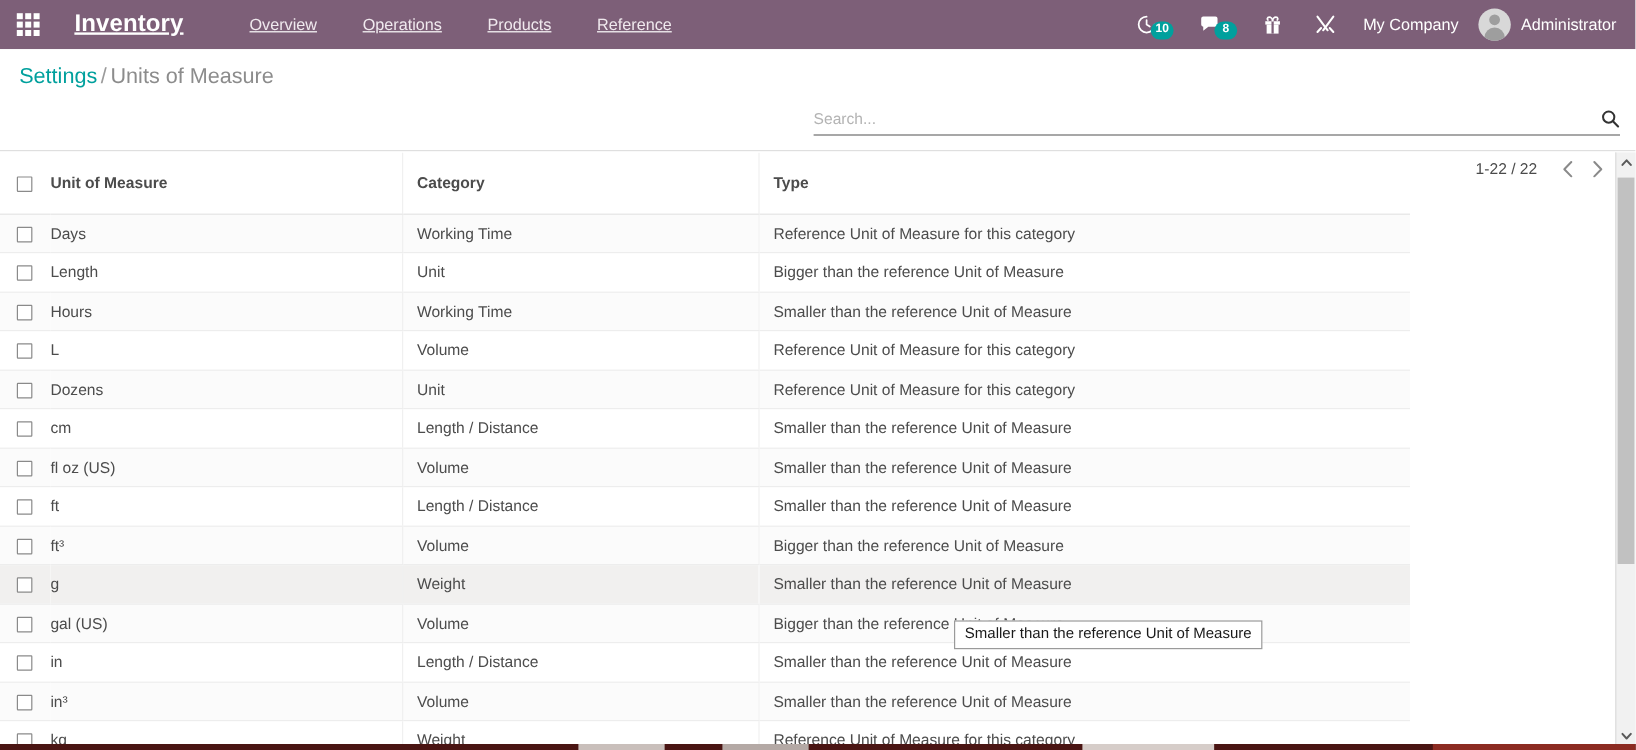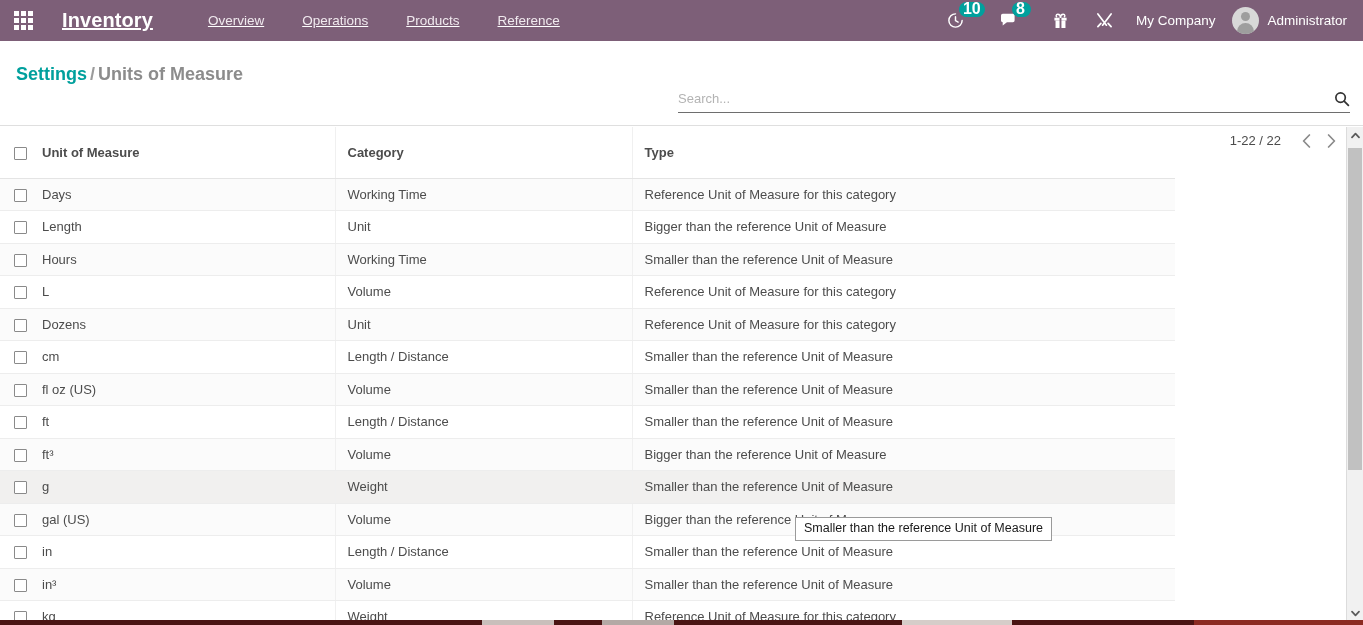--- a/index.html
+++ b/index.html
@@ -62,31 +62,31 @@
   .nav-ico {
     position: relative;
     padding: 0 10px;
     height: 41px;
     display: flex; align-items: center;
     cursor: pointer;
   }
   .nav-ico svg { display: block; }
   .badge {
     position: absolute;
-    top: 2px; left: 22px;
+    top: 18px; left: 22px;
     background: #00a09d;
     color: #fff;
-    font-size: 16px;
+    font-size: 10px;
     font-weight: bold;
     line-height: 14px;
     min-width: 19px;
     height: 15px;
     padding: 0 4px;
     border-radius: 8px;
-    text-align: left;
+    text-align: center;
   }
   .company {
     font-size: 13.5px;
     color: #ffffff;
     padding: 0 13px;
     cursor: pointer;
     white-space: nowrap;
   }
   .user-zone {
     display: flex; align-items: center;
@@ -119,24 +119,23 @@
 
   
   .cp {
     height: 85px;
     background: #ffffff;
     position: relative;
     border-bottom: 1px solid #dfdfdf;
   }
   .breadcrumb {
     position: absolute;
-    left: 16px; top: 23px;
+    left: 16px; top: 12px;
     font-size: 18px;
     white-space: nowrap;
-    font-weight: bold;
   }
   .bc-link { color: #00a09d; cursor: pointer; }
   .bc-sep { color: #9b9b9b; margin: 0 3px; }
   .bc-cur { color: #8c8c8c; }
 
   .cp-btns {
     position: absolute;
     left: 16px; top: 89px;
     display: flex; align-items: center; gap: 12px;
   }

